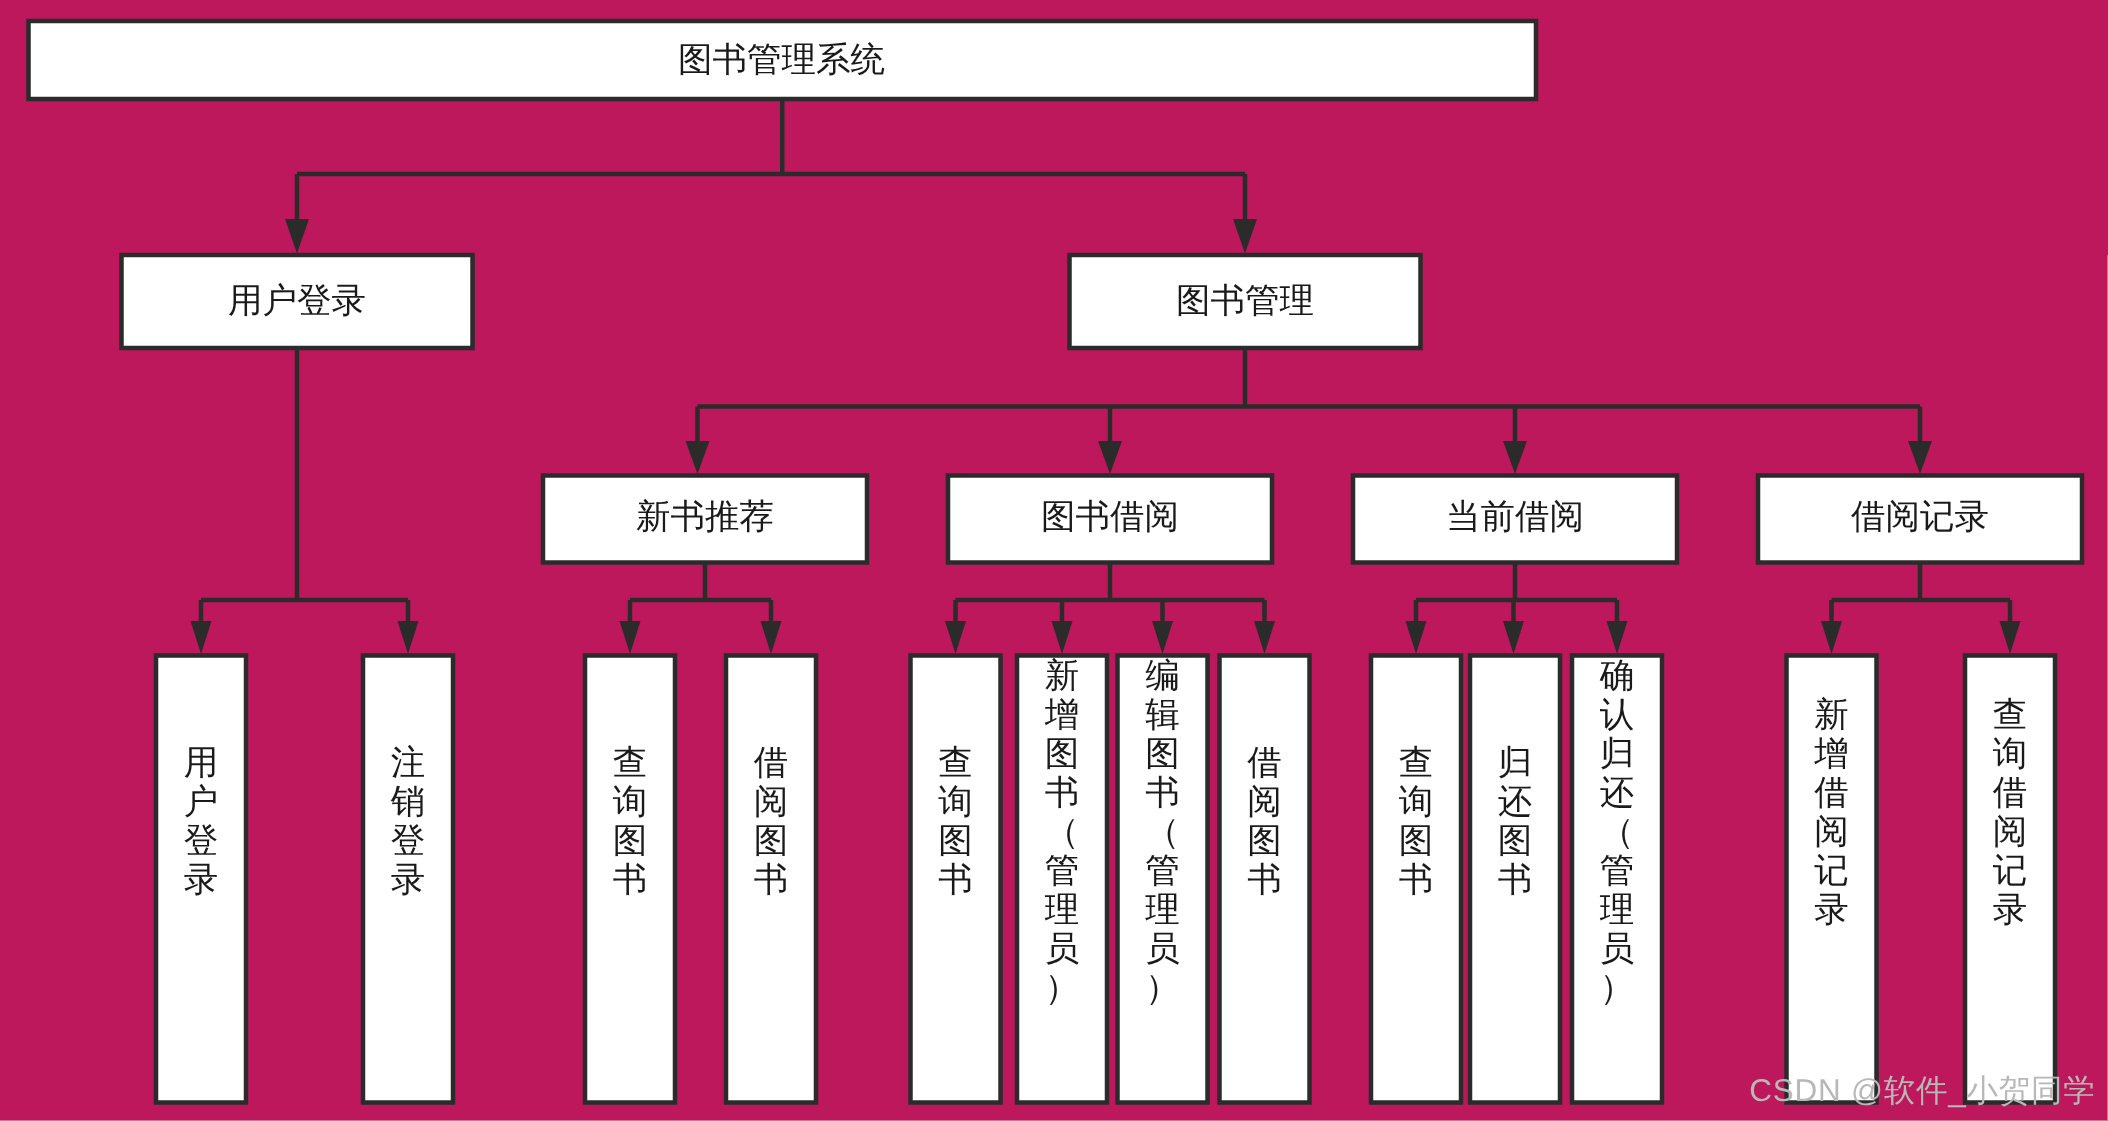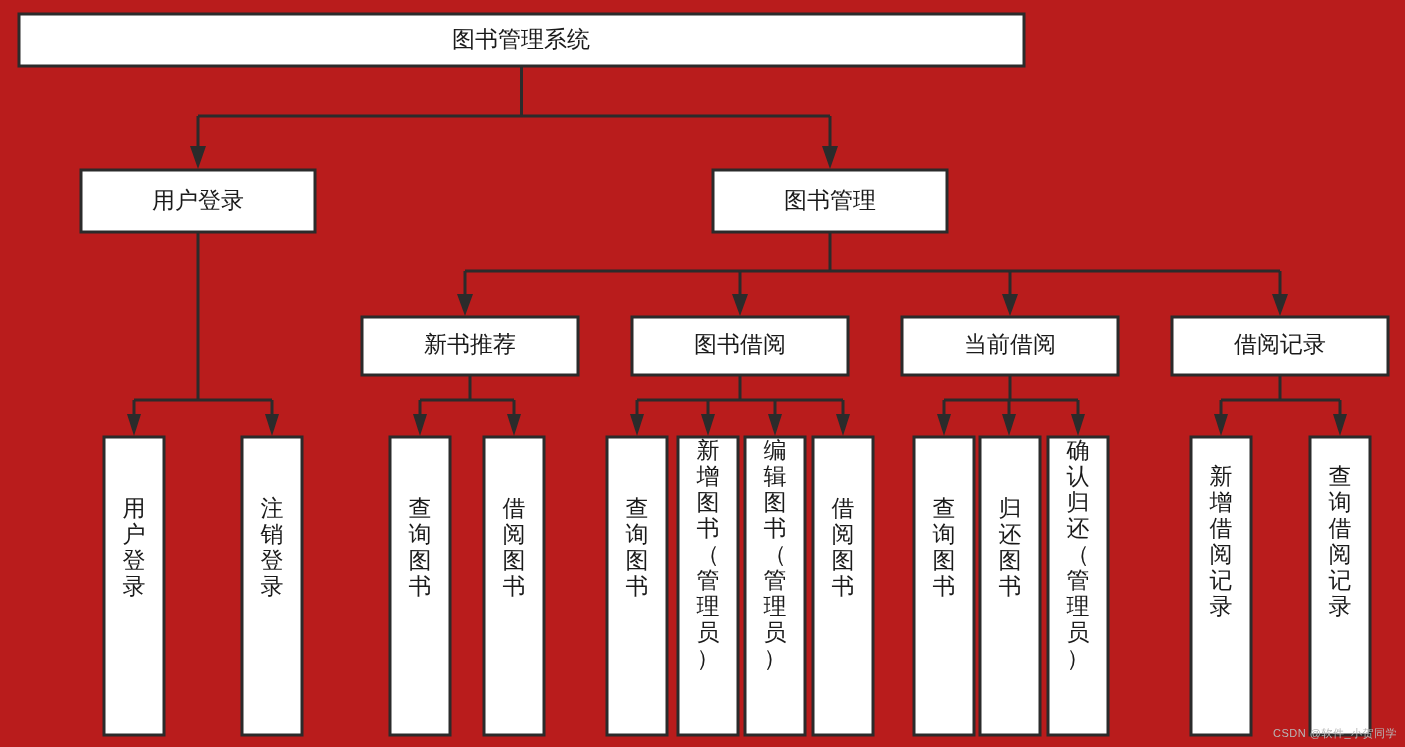--- a/index.html
+++ b/index.html
@@ -10,21 +10,21 @@
   body {
     width: 1405px;
     height: 747px;
     overflow: hidden;
     font-family: "Liberation Sans", sans-serif;
   }
   #diagram-root {
     position: relative;
     width: 1405px;
     height: 747px;
-    background: #b91c1c;
+    background: #be185d;
   }
   svg#flow {
     display: block;
     width: 1405px;
     height: 747px;
   }
   .node-rect {
     fill: #ffffff;
     stroke: #2b2b2b;
     stroke-width: 3;
@@ -49,21 +49,21 @@
   }
   .arrow-head {
     fill: #2b2b2b;
     stroke: none;
   }
   .watermark {
     position: absolute;
     right: 8px;
     bottom: 6px;
     font-family: "Liberation Sans", sans-serif;
-    font-size: 11px;
+    font-size: 21px;
     color: #b8b8b8;
     letter-spacing: 0.5px;
     white-space: nowrap;
     user-select: none;
   }
 </style>
 </head>
 <body>
 
 <div id="diagram-root">

